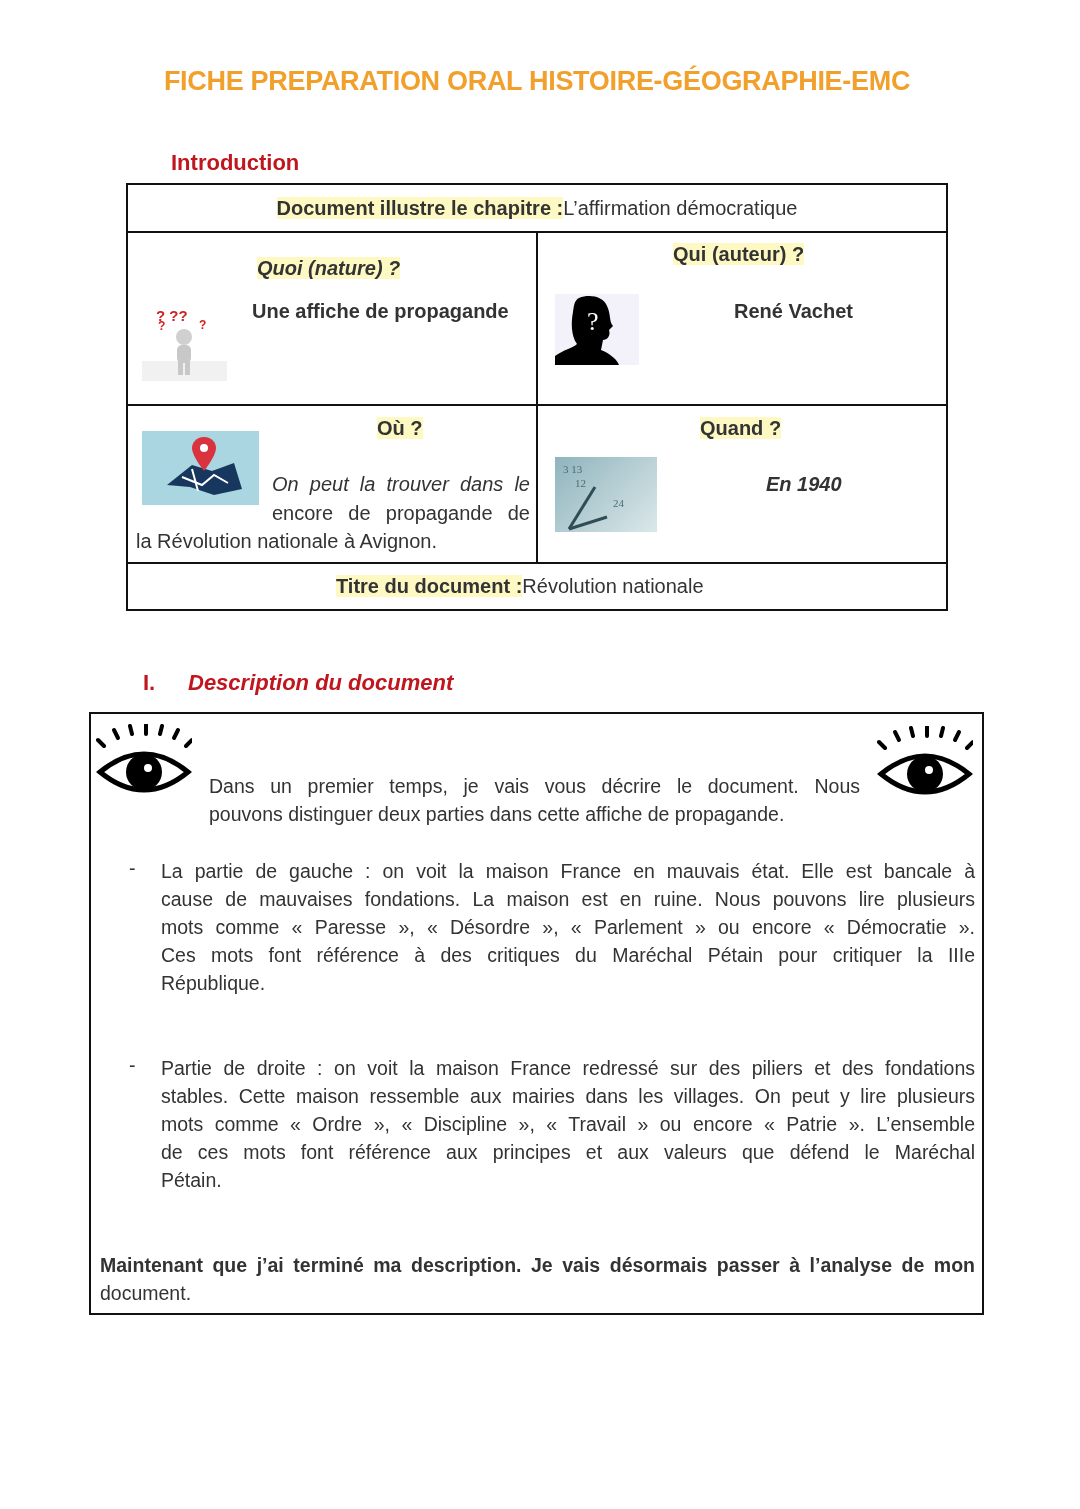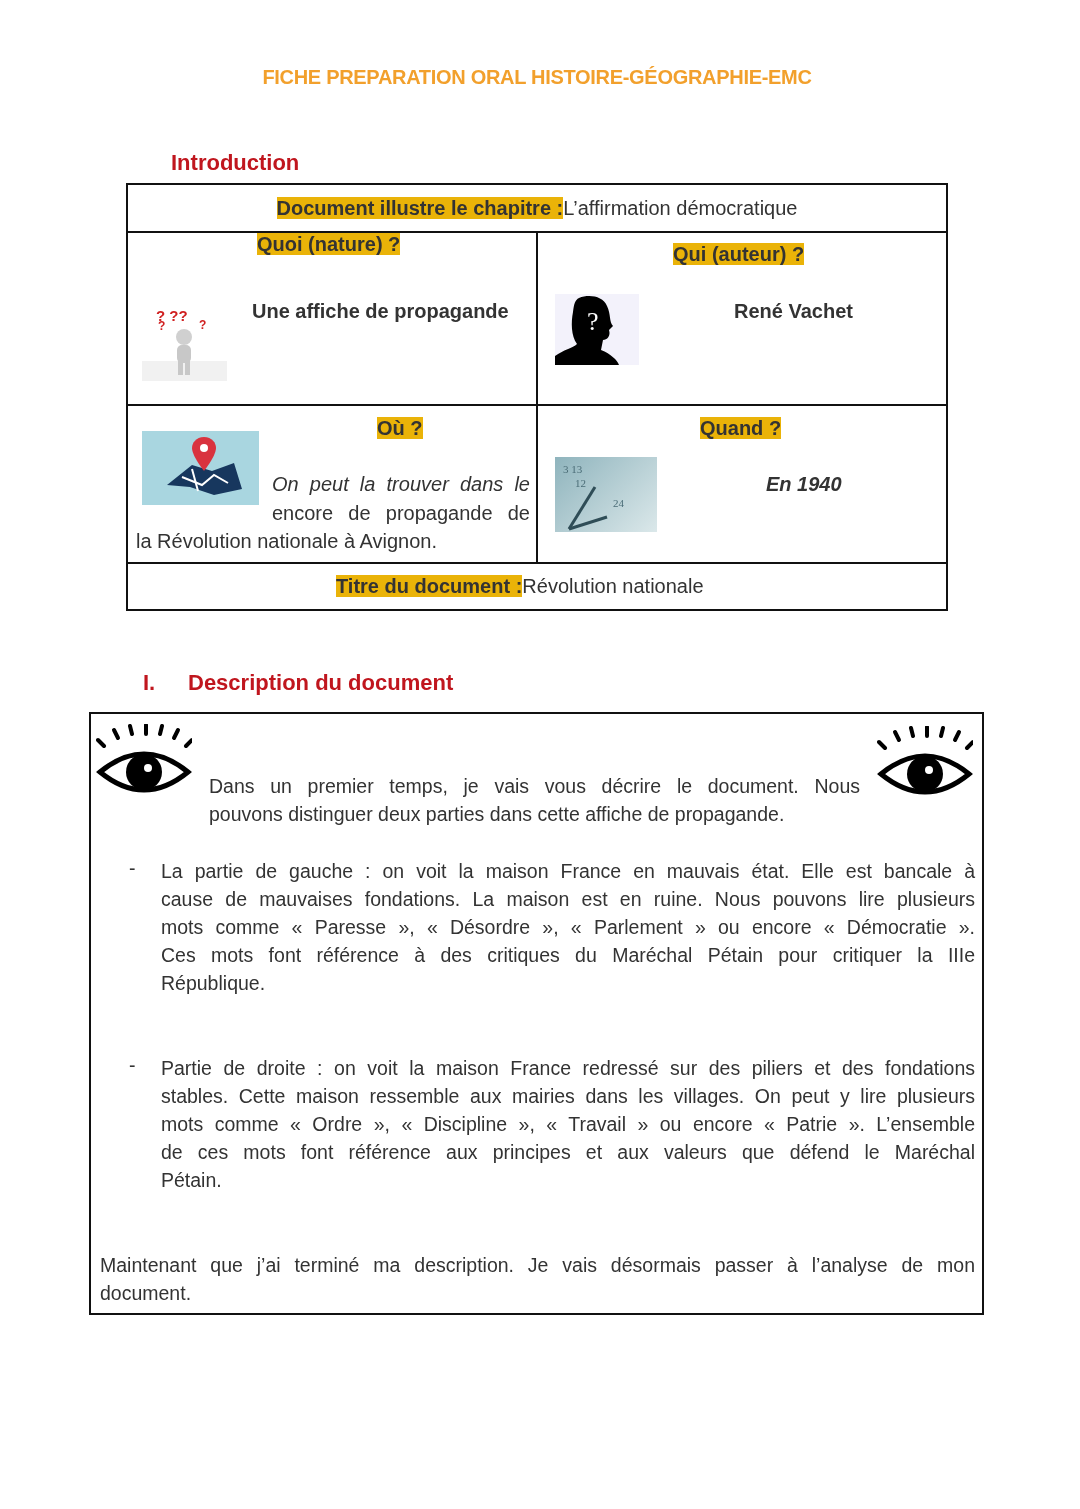--- a/index.html
+++ b/index.html
@@ -3,27 +3,27 @@
 <meta charset="utf-8">
 <style>
   html, body { margin: 0; padding: 0; background: #ffffff; }
   body {
     width: 1080px; height: 1509px; position: relative; overflow: hidden;
     font-family: "Liberation Sans", "DejaVu Sans", sans-serif;
     color: #333333;
   }
   .title {
     position: absolute; left: 0; width: 1074px; top: 66px;
-    text-align: center; font-size: 20px; font-weight: bold; color: #f2a02c;
+    text-align: center; font-size: 27px; font-weight: bold; color: #f2a02c;
     letter-spacing: -0.3px;
   }
   .section-title {
     position: absolute; font-weight: bold; color: #c0161e; font-size: 22px;
   }
-  .hl { background: #eab308; color: #333; font-weight: bold; }
+  .hl { background: #fef9c3; color: #333; font-weight: bold; }
   
   .intro-table {
     position: absolute; left: 126px; top: 183px; width: 822px; height: 428px;
     border: 2px solid #111; box-sizing: border-box;
   }
   .row-line { position: absolute; left: 0; right: 0; height: 2px; background: #111; }
   .col-line { position: absolute; width: 2px; background: #111; }
   .cell-text { position: absolute; font-size: 20px; color: #333; }
   .bold { font-weight: bold; }
   .img-box { position: absolute; }
@@ -50,21 +50,21 @@
   <div class="row-line" style="top:46px;"></div>
   <div class="row-line" style="top:219px;"></div>
   <div class="row-line" style="top:377px;"></div>
 
   <div class="col-line" style="left:408px; top:46px; height:333px;"></div>
 
   <div class="cell-text" style="left:0; right:0; top:12px; text-align:center;">
     <span class="hl">Document illustre le chapitre :</span><span>L’affirmation démocratique</span>
   </div>
 
-  <div class="cell-text" style="left:129px; top:48px;">
+  <div class="cell-text" style="left:129px; top:72px;font-style:italic;">
     <span class="hl">Quoi (nature) ?</span>
   </div>
   <div class="img-box" style="left:14px; top:118px; width:85px; height:78px;">
     <svg width="85" height="78" viewBox="0 0 85 78">
       <rect x="0" y="58" width="85" height="20" fill="#f1f1f1"></rect>
       <text x="14" y="18" font-size="15" font-weight="bold" fill="#d02020" font-family="Liberation Sans, sans-serif">? ??</text>
       <text x="16" y="27" font-size="12" font-weight="bold" fill="#d02020" font-family="Liberation Sans, sans-serif">?</text>
       <text x="57" y="26" font-size="12" font-weight="bold" fill="#d02020" font-family="Liberation Sans, sans-serif">?</text>
       <circle cx="42" cy="34" r="8" fill="#d0d0d0"></circle>
       <rect x="35" y="42" width="14" height="18" rx="5" fill="#c8c8c8"></rect>
@@ -114,21 +114,21 @@
     </svg>
   </div>
   <div class="cell-text bold" style="left:638px; top:288px;font-style:italic;">En 1940</div>
 
   <div class="cell-text" style="left:208px; top:390px;">
     <span class="hl">Titre du document :</span><span>Révolution nationale</span>
   </div>
 </div>
 
 <div class="section-title" style="left:143px; top:670px;">I.</div>
-<div class="section-title" style="left:188px; top:670px;">Description du document</div>
+<div class="section-title" style="left:188px; top:670px;font-style:italic;">Description du document</div>
 
 <div class="desc-box">
 
   <div class="img-box" style="left:5px; top:10px; width:96px; height:76px;">
     <svg width="96" height="76" viewBox="0 0 96 76">
       <g stroke="#000" stroke-width="4" stroke-linecap="round">
         <line x1="8" y1="22" x2="2" y2="16"></line>
         <line x1="22" y1="14" x2="18" y2="6"></line>
         <line x1="36" y1="10" x2="34" y2="2"></line>
         <line x1="50" y1="10" x2="50" y2="1"></line>
@@ -172,15 +172,15 @@
 
   <div>
     <div class="bullet-dash" style="left:38px; top:340px;">-</div>
     <div class="para" style="left:70px; top:340px; width:814px; text-align-last:justify;">Partie de droite : on voit la maison France redressé sur des piliers et des fondations</div>
     <div class="para" style="left:70px; top:368px; width:814px; text-align-last:justify;">stables. Cette maison ressemble aux mairies dans les villages. On peut y lire plusieurs</div>
     <div class="para" style="left:70px; top:396px; width:814px; text-align-last:justify;">mots comme « Ordre », « Discipline », « Travail » ou encore « Patrie ». L’ensemble</div>
     <div class="para" style="left:70px; top:424px; width:814px; text-align-last:justify;">de ces mots font référence aux principes et aux valeurs que défend le Maréchal</div>
     <div class="para" style="left:70px; top:452px;">Pétain.</div>
   </div>
 
-  <div class="para" style="left:9px; top:537px; width:875px; text-align-last:justify;">Maintenant que j’ai terminé ma description. Je vais désormais passer à l’analyse de mon</div>
+  <div class="para" style="left:9px; top:537px; width:875px; text-align-last:justify;font-weight:bold;">Maintenant que j’ai terminé ma description. Je vais désormais passer à l’analyse de mon</div>
   <div class="para" style="left:9px; top:565px;">document.</div>
 </div>
 
 </body></html>

